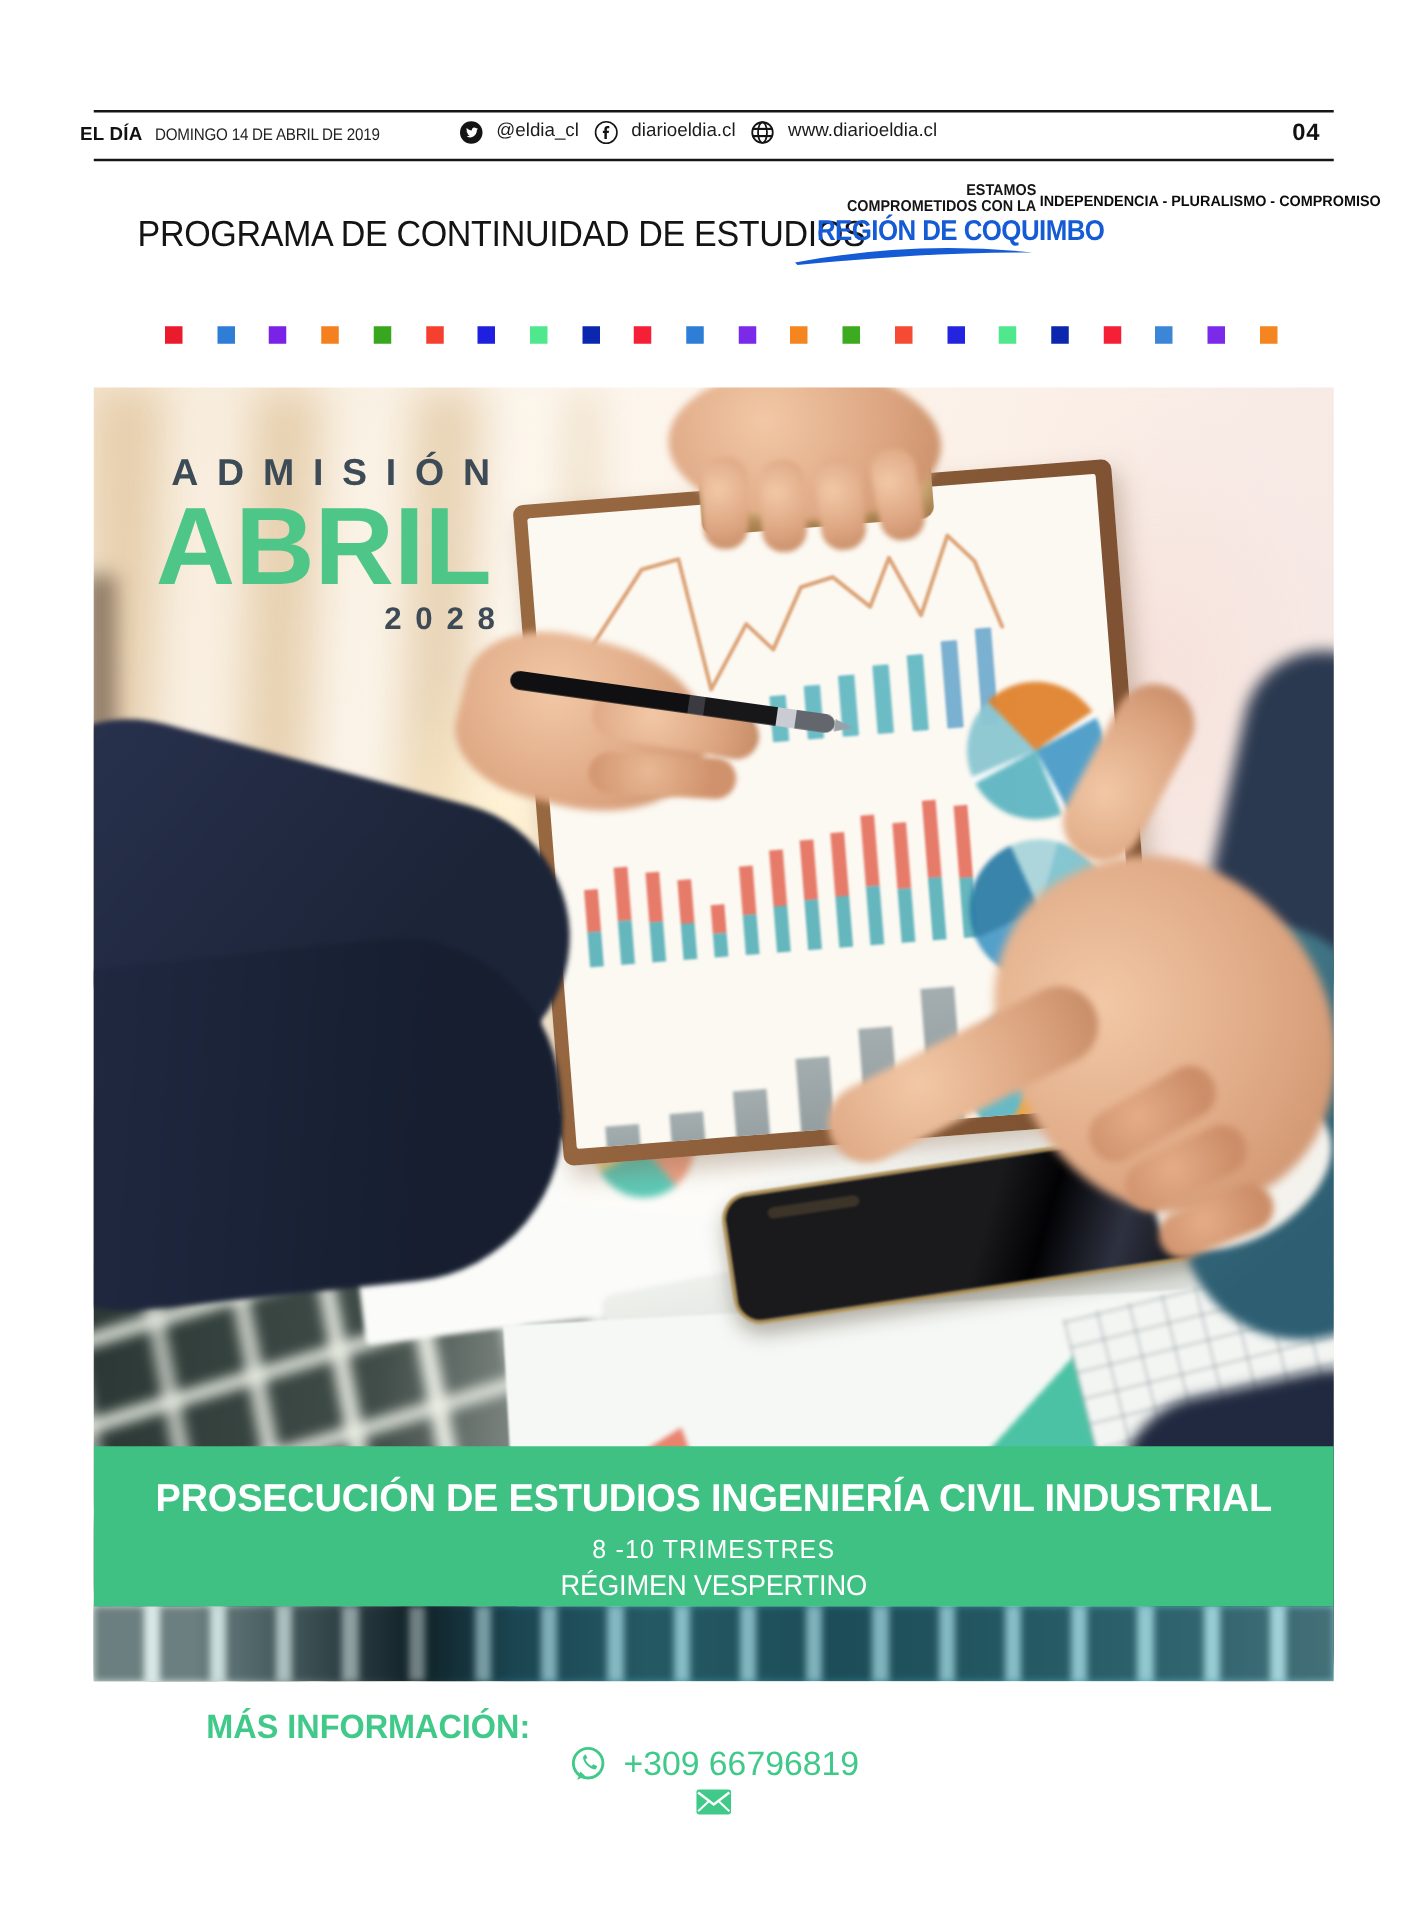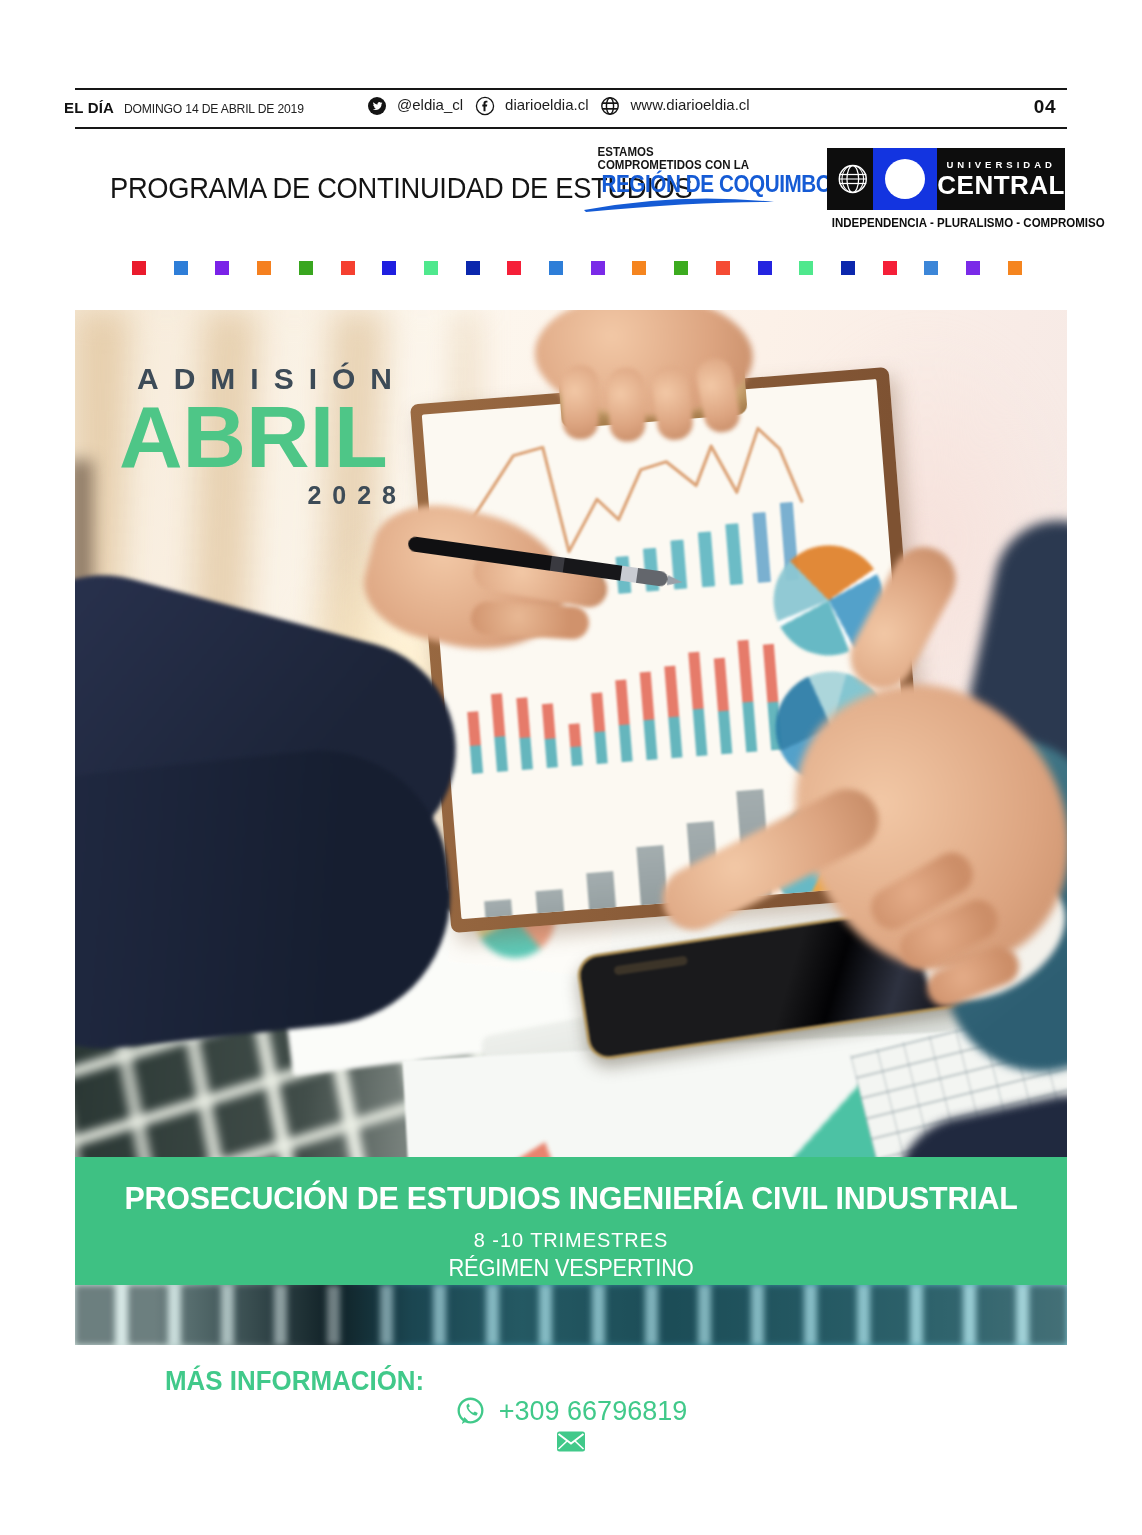--- a/index.html
+++ b/index.html
@@ -17,21 +17,21 @@
                 display:inline-block;transform:scaleX(.9);transform-origin:left;}
   #social-group{position:absolute;left:303px;top:0;display:flex;align-items:center;gap:12px;}
   .soc-item{display:flex;align-items:flex-start;gap:10px;}
   .soc-label{font-size:15px;color:#1c1c1c;}
   .soc-icon{width:20px;height:20px;}
   #page-number{position:absolute;right:0;top:0;font-size:19px;font-weight:800;letter-spacing:.5px;}
 
   
   #program-title{position:absolute;left:110px;top:172px;font-size:29px;font-weight:500;color:#141414;
                  transform:scaleX(.94);transform-origin:left;letter-spacing:-.3px;white-space:nowrap;}
-  #region-logo{position:absolute;left:582px;top:146px;width:195px;text-align:left;line-height:1.05;}
+  #region-logo{position:absolute;left:634px;top:146px;width:195px;text-align:right;line-height:1.05;}
   .region-small{font-size:12.5px;font-weight:700;color:#151515;transform:scaleX(.92);transform-origin:right;}
   #region-main{font-size:23px;font-weight:800;color:var(--region-blue,#155bd5);
                transform:scaleX(.9);transform-origin:right;white-space:nowrap;letter-spacing:-.5px;}
   #region-swoosh{width:195px;height:16px;margin-top:1px;}
   #uc-logo{position:absolute;left:827px;top:148px;width:238px;}
   #uc-box{position:relative;width:238px;height:62px;background:#0d0d0d;display:flex;align-items:center;}
   #uc-globe{width:44px;height:44px;margin-left:6px;}
   #uc-bluesq{width:72px;height:62px;background:var(--uc-blue,#1334e0);display:flex;align-items:center;justify-content:center;}
   #uc-bluesq .dot{width:40px;height:40px;border-radius:50%;background:#fff;}
   #uc-names{flex:1;text-align:center;color:#fff;line-height:1;}
@@ -53,21 +53,21 @@
            background:radial-gradient(closest-side,rgba(255,238,198,.95),rgba(255,244,214,0) 75%);}
   #bg-pink{position:absolute;right:-40px;top:-30px;width:360px;height:520px;filter:blur(22px);
            background:radial-gradient(closest-side,rgba(246,224,218,.9),rgba(246,228,222,0) 80%);}
   #edge-dark{position:absolute;left:-8px;top:150px;width:26px;height:430px;background:rgba(70,50,35,.55);filter:blur(8px);}
   #desk-light{position:absolute;left:0;top:700px;width:992px;height:340px;z-index:2;
               background:linear-gradient(180deg,rgba(244,246,243,0),rgba(240,244,241,.8) 45%);}
 
   
   #hero{position:absolute;left:44px;top:52px;width:280px;z-index:4;}
   #hero-admision{font-size:30px;font-weight:700;letter-spacing:15px;color:var(--dark-slate,#3d4b57);margin-left:18px;}
-  #hero-abril{font-size:88px;font-weight:800;color:var(--hero-green,#4ec687);line-height:.94;letter-spacing:0;}
+  #hero-abril{font-size:88px;font-weight:800;color:var(--hero-green,#4ec687);line-height:.94;letter-spacing:0;text-align:center;}
   #hero-year{font-size:25px;font-weight:800;letter-spacing:11px;color:var(--dark-slate,#3d4b57);
              text-align:right;margin-top:2px;margin-right:-8px;}
 
   
   #lap-screen{position:absolute;left:-30px;top:545px;width:410px;height:120px;z-index:3;filter:blur(6px);
               transform:rotate(-11deg);
               background:linear-gradient(100deg,#2c3a36,#5c6c66 55%,rgba(120,135,128,0) 95%);}
   #keyboard{position:absolute;left:-130px;top:618px;width:800px;height:470px;z-index:3;
             transform:rotate(-17deg) skewX(-6deg);filter:blur(5px);background:#d8dcd0;
             background-image:
@@ -239,37 +239,20 @@
   <div id="region-logo">
     <div class="region-small">ESTAMOS</div>
     <div class="region-small">COMPROMETIDOS CON LA</div>
     <div id="region-main">REGIÓN DE COQUIMBO</div>
     <svg id="region-swoosh" viewBox="0 0 195 16">
       <path d="M2 13 Q 98 -5 192 5 Q 118 4 4 15 Z" fill="#155bd5"></path>
     </svg>
   </div>
 
   <div id="uc-logo">
-    <div id="uc-box">
-      <svg id="uc-globe" viewBox="0 0 44 44">
-        <circle cx="22" cy="22" r="15" fill="none" stroke="#fff" stroke-width="1.6"></circle>
-        <ellipse cx="22" cy="22" rx="6.5" ry="15" fill="none" stroke="#fff" stroke-width="1.4"></ellipse>
-        <ellipse cx="22" cy="22" rx="12" ry="15" fill="none" stroke="#fff" stroke-width="1.2"></ellipse>
-        <line x1="7" y1="17" x2="37" y2="17" stroke="#fff" stroke-width="1.4"></line>
-        <line x1="7" y1="27" x2="37" y2="27" stroke="#fff" stroke-width="1.4"></line>
-        <line x1="7" y1="22" x2="37" y2="22" stroke="#fff" stroke-width="1.2"></line>
-      </svg>
-      <div id="uc-bluesq">
-          <div class="dot"></div>
-        </div>
-      <div id="uc-names">
-        <div id="uc-top">UNIVERSIDAD</div>
-        <div id="uc-bottom">CENTRAL</div>
-      </div>
-    </div>
     <div id="uc-tagline">INDEPENDENCIA - PLURALISMO - COMPROMISO</div>
   </div>
 
   <div id="squares">
       <div class="sq" style="background: rgb(234, 27, 45);"></div>
       <div class="sq" style="background: rgb(46, 126, 216);"></div>
       <div class="sq" style="background: rgb(122, 34, 232);"></div>
       <div class="sq" style="background: rgb(245, 128, 31);"></div>
       <div class="sq" style="background: rgb(57, 166, 31);"></div>
       <div class="sq" style="background: rgb(245, 64, 48);"></div>

